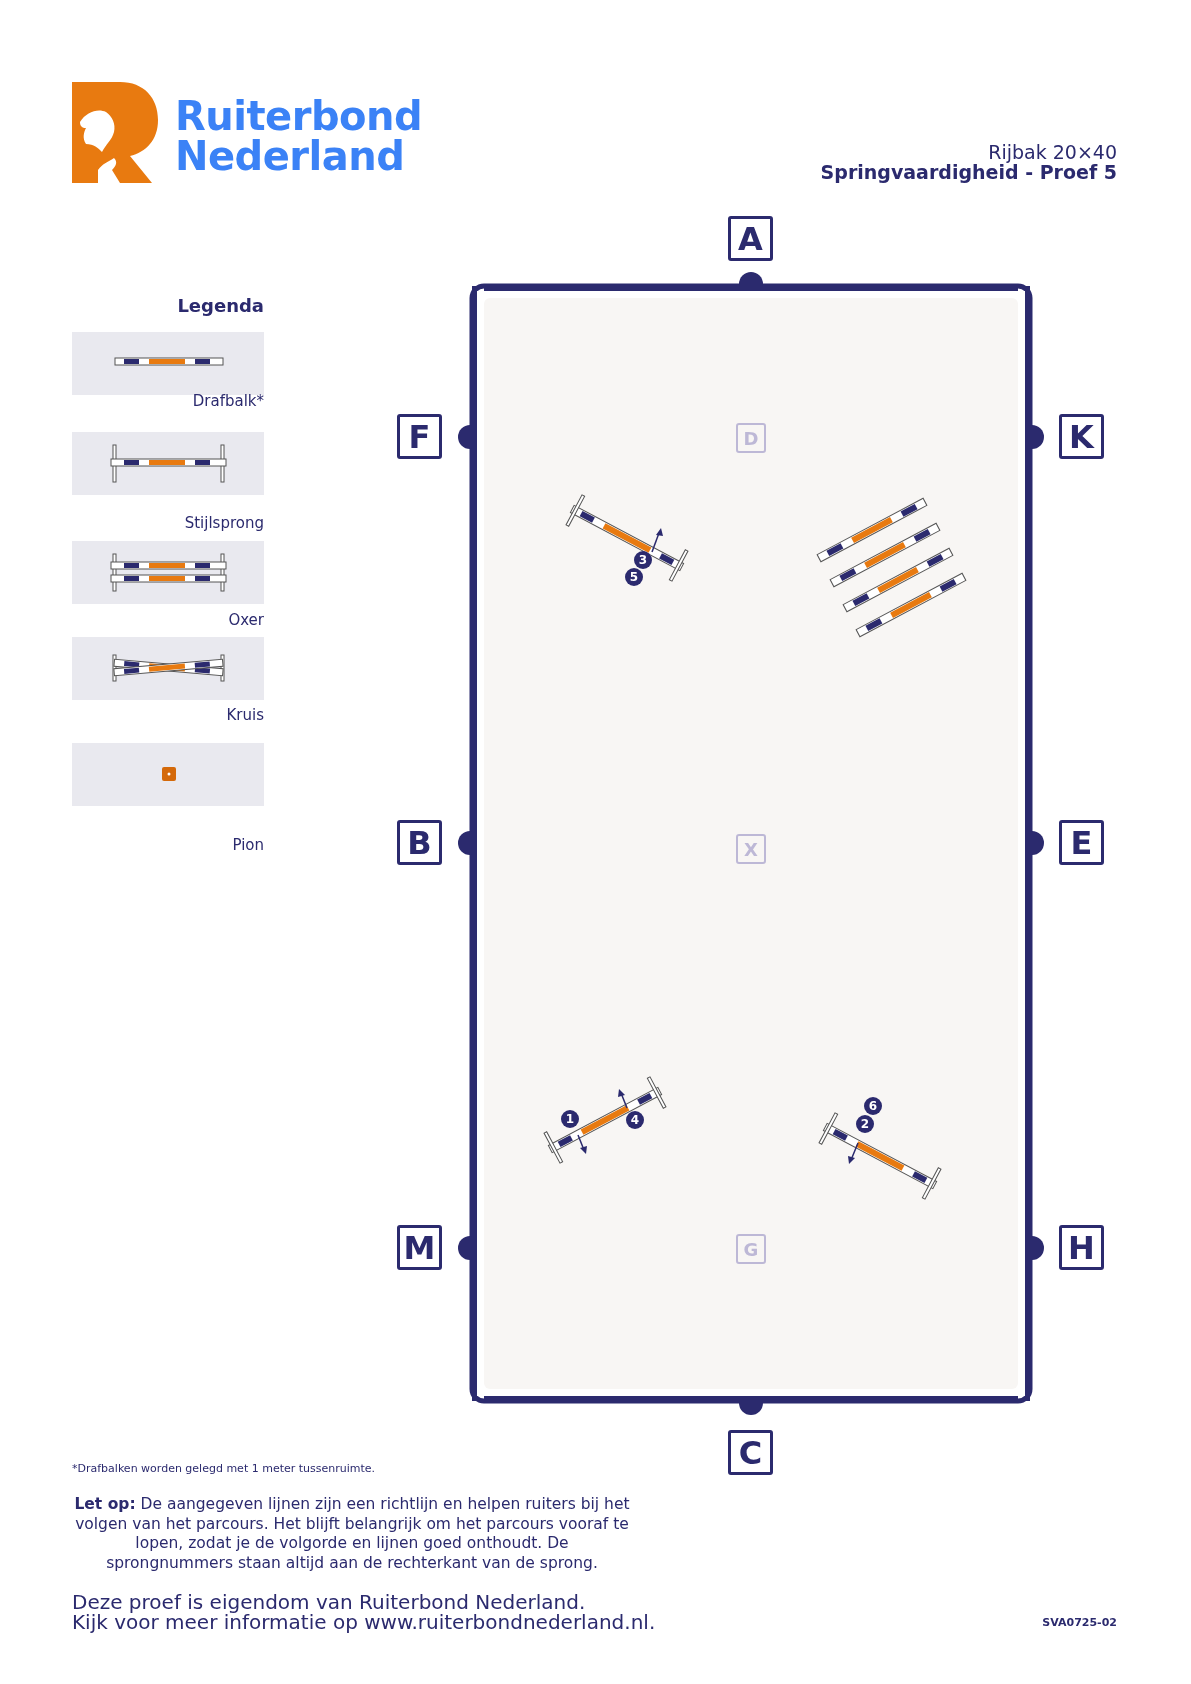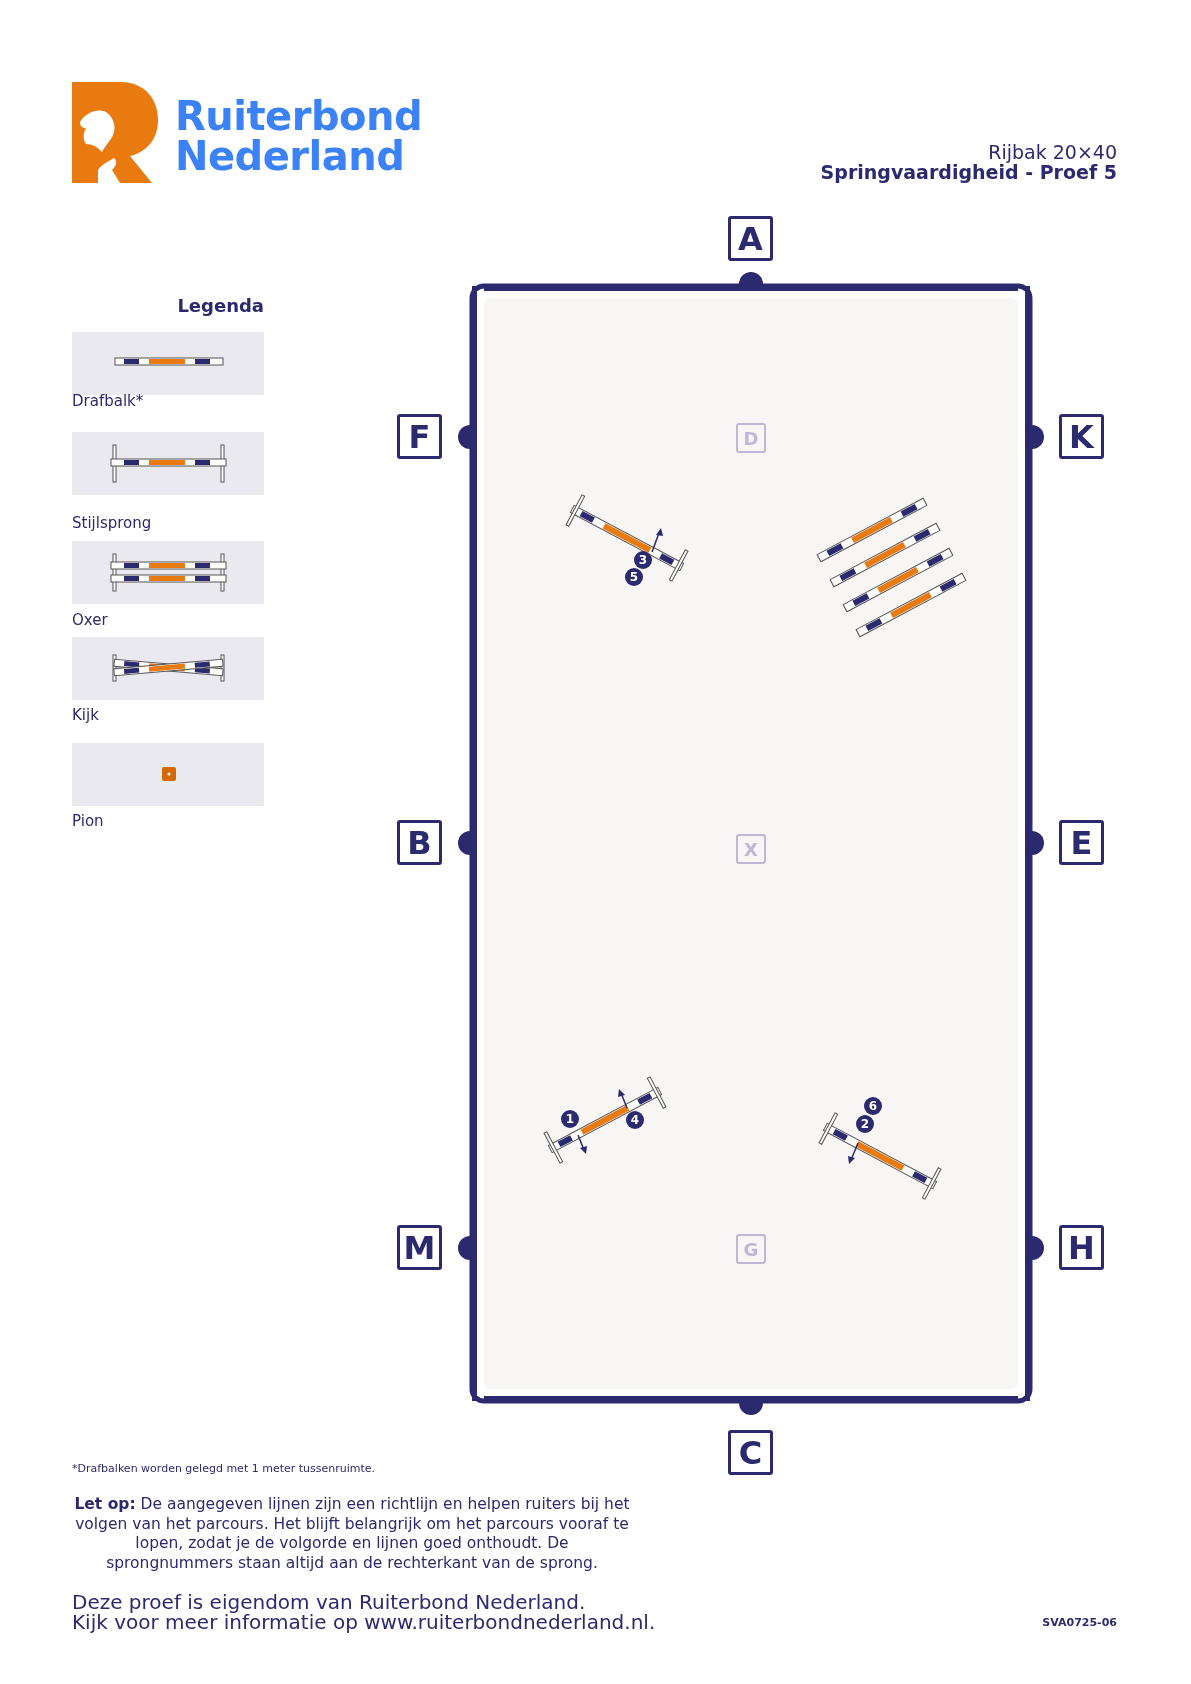--- a/index.html
+++ b/index.html
@@ -6,21 +6,21 @@
   body { width: 1191px; height: 1684px; position: relative; overflow: hidden;
          font-family: "DejaVu Sans", sans-serif; color: #2b2a6e; }
   .abs { position: absolute; }
   .logo-mark { left: 72px; top: 82px; width: 86px; height: 101px; }
   .brand { left: 175px; top: 96px; font-weight: bold; font-size: 40px; line-height: 40px; letter-spacing: -0.5px; color: #3b82f6; }
   .doc-title { right: 74px; top: 113px; font-weight: bold; font-size: 19px; text-align: right; margin-top: 48px; }
   .doc-subtitle { right: 74px; top: 141px; font-size: 19px; text-align: center; }
   .legend-title { left: 72px; top: 295px; width: 192px; text-align: right; font-weight: bold; font-size: 18px; }
   .legend-swatch { left: 72px; width: 192px; height: 63px; background: #e9e9ef; }
   .legend-swatch svg { display: block; }
-  .legend-label { left: 72px; width: 192px; text-align: left; font-size: 15px; }
+  .legend-label { left: 72px; width: 192px; text-align: right; font-size: 15px; }
   .marker { width: 45px; height: 45px; border: 3px solid #2b2a6e; border-radius: 3px; box-sizing: border-box;
             background: #fff; display: flex; align-items: center; justify-content: center;
             font-weight: bold; font-size: 32px; color: #2b2a6e; }
   .inner-marker { width: 30px; height: 30px; border: 2px solid #bdb8d6; border-radius: 3px; box-sizing: border-box;
             display: flex; align-items: center; justify-content: center; font-weight: bold; font-size: 18px; color: #bdb8d6; }
   .footnote { left: 72px; top: 1462px; font-size: 11px; }
   .letop { left: 72px; top: 1495px; width: 560px; font-size: 15.5px; line-height: 19.5px; text-align: center; }
   .letop b { font-weight: bold; }
   .footer { left: 72px; top: 1592px; font-size: 20px; line-height: 20px; }
   .code { right: 74px; top: 1616px; font-size: 11px; font-weight: bold; }
@@ -91,29 +91,29 @@
       <rect x="123" y="28" width="15" height="5" fill="#2b2a6e"></rect>
     </g>
     <g transform="rotate(-5 97 31)">
       <rect x="42" y="27" width="109" height="7" fill="#fff" stroke="#555" stroke-width="1"></rect>
       <rect x="52" y="28" width="15" height="5" fill="#2b2a6e"></rect>
       <rect x="77" y="28" width="36" height="5" fill="#e87a10"></rect>
       <rect x="123" y="28" width="15" height="5" fill="#2b2a6e"></rect>
     </g>
   </svg>
 </div>
-<div class="abs legend-label" style="top:706px;">Kijk</div>
+<div class="abs legend-label" style="top:706px;">Kruis</div>
 
 <div class="abs legend-swatch" style="top:743px;">
   <svg width="192" height="63">
     <rect x="90" y="24" width="14" height="14" rx="2" fill="#d4690a"></rect>
     <circle cx="97" cy="31" r="1.5" fill="#fff"></circle>
   </svg>
 </div>
-<div class="abs legend-label" style="top:812px;">Pion</div>
+<div class="abs legend-label" style="top:836px;">Pion</div>
 
 <svg class="abs" style="left:0;top:0;" width="1191" height="1684">
   <defs>
     <g id="pole">
       <rect x="-60" y="-4" width="120" height="8" fill="#fff" stroke="#555" stroke-width="1"></rect>
       <rect x="-50" y="-3" width="16" height="6" fill="#2b2a6e"></rect>
       <rect x="-22" y="-3" width="44" height="6" fill="#e87a10"></rect>
       <rect x="34" y="-3" width="16" height="6" fill="#2b2a6e"></rect>
     </g>
     <g id="vjump">
@@ -202,13 +202,13 @@
 <div class="abs inner-marker" style="left:736px;top:834px;">X</div>
 <div class="abs inner-marker" style="left:736px;top:1234px;">G</div>
 
 <div class="abs footnote">*Drafbalken worden gelegd met 1 meter tussenruimte.</div>
 <div class="abs letop"><b>Let op:</b><span> De aangegeven lijnen zijn een richtlijn en helpen ruiters bij het volgen van het parcours. Het blijft belangrijk om het parcours vooraf te lopen, zodat je de volgorde en lijnen goed onthoudt. De sprongnummers staan altijd aan de rechterkant van de sprong.</span></div>
 
 <div class="abs footer">
   <div>Deze proef is eigendom van Ruiterbond Nederland.</div>
   <div>Kijk voor meer informatie op www.ruiterbondnederland.nl.</div>
 </div>
-<div class="abs code">SVA0725-06</div>
+<div class="abs code">SVA0725-02</div>
 
 </body></html>

